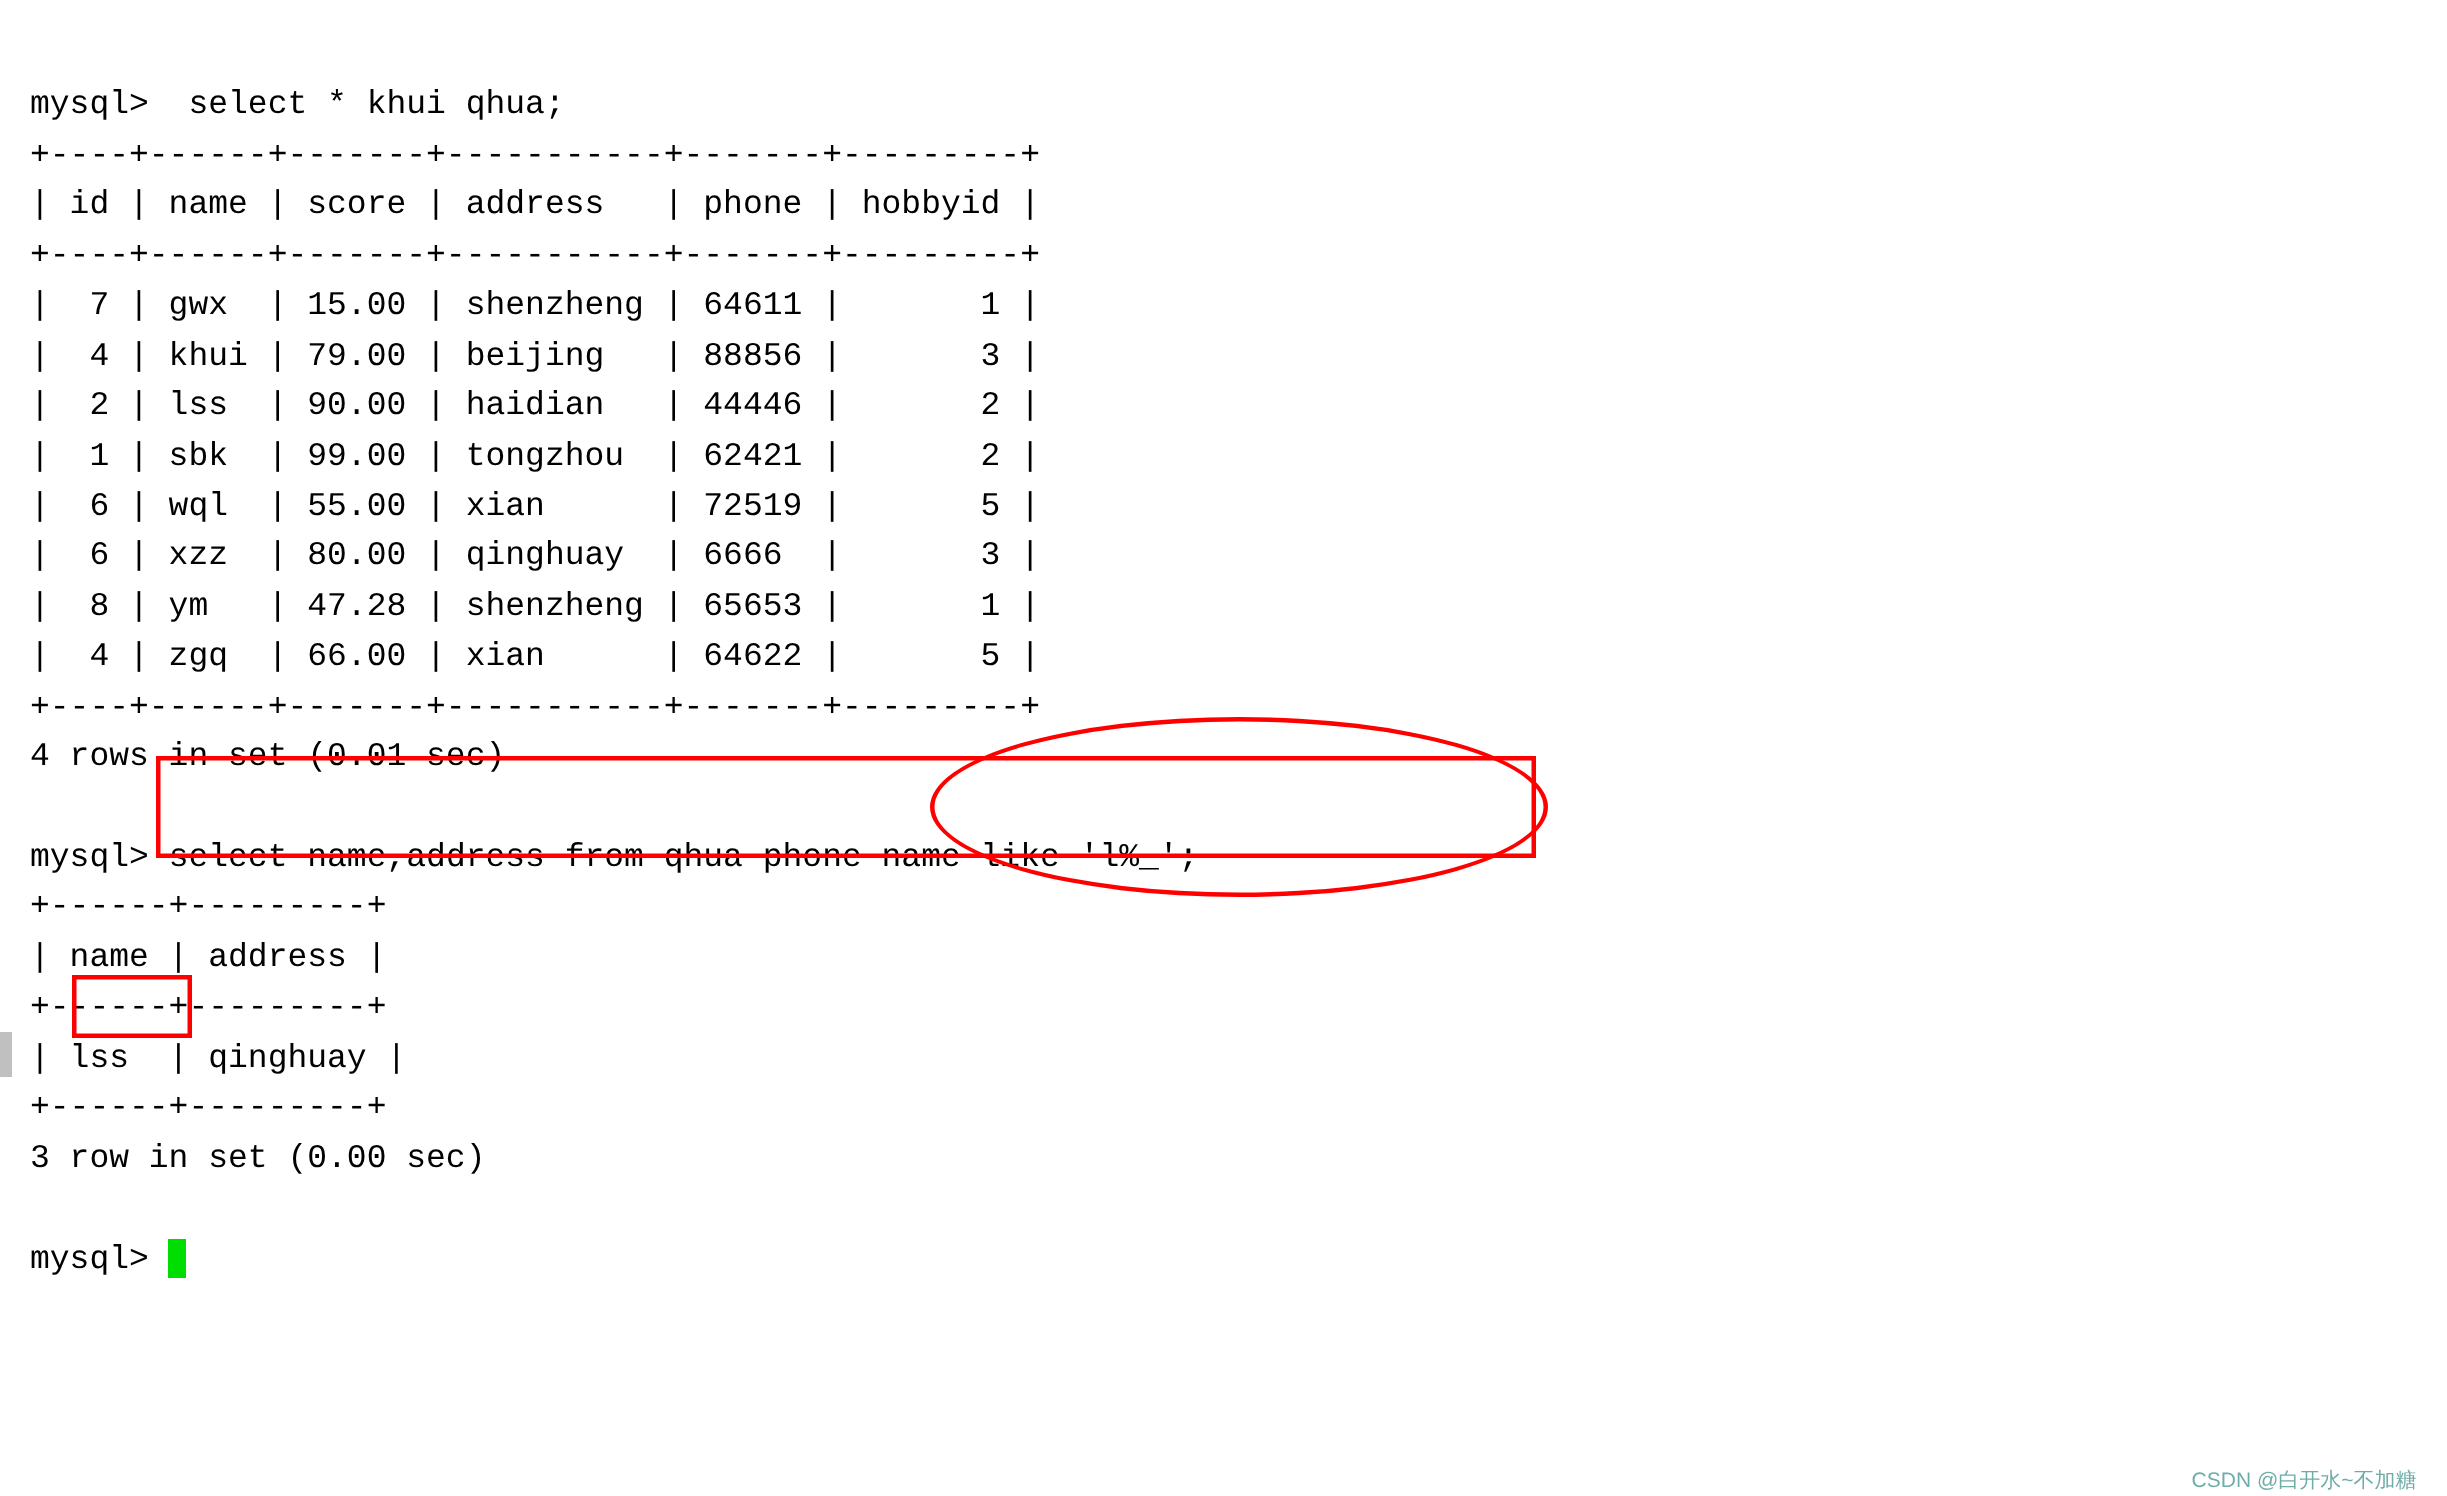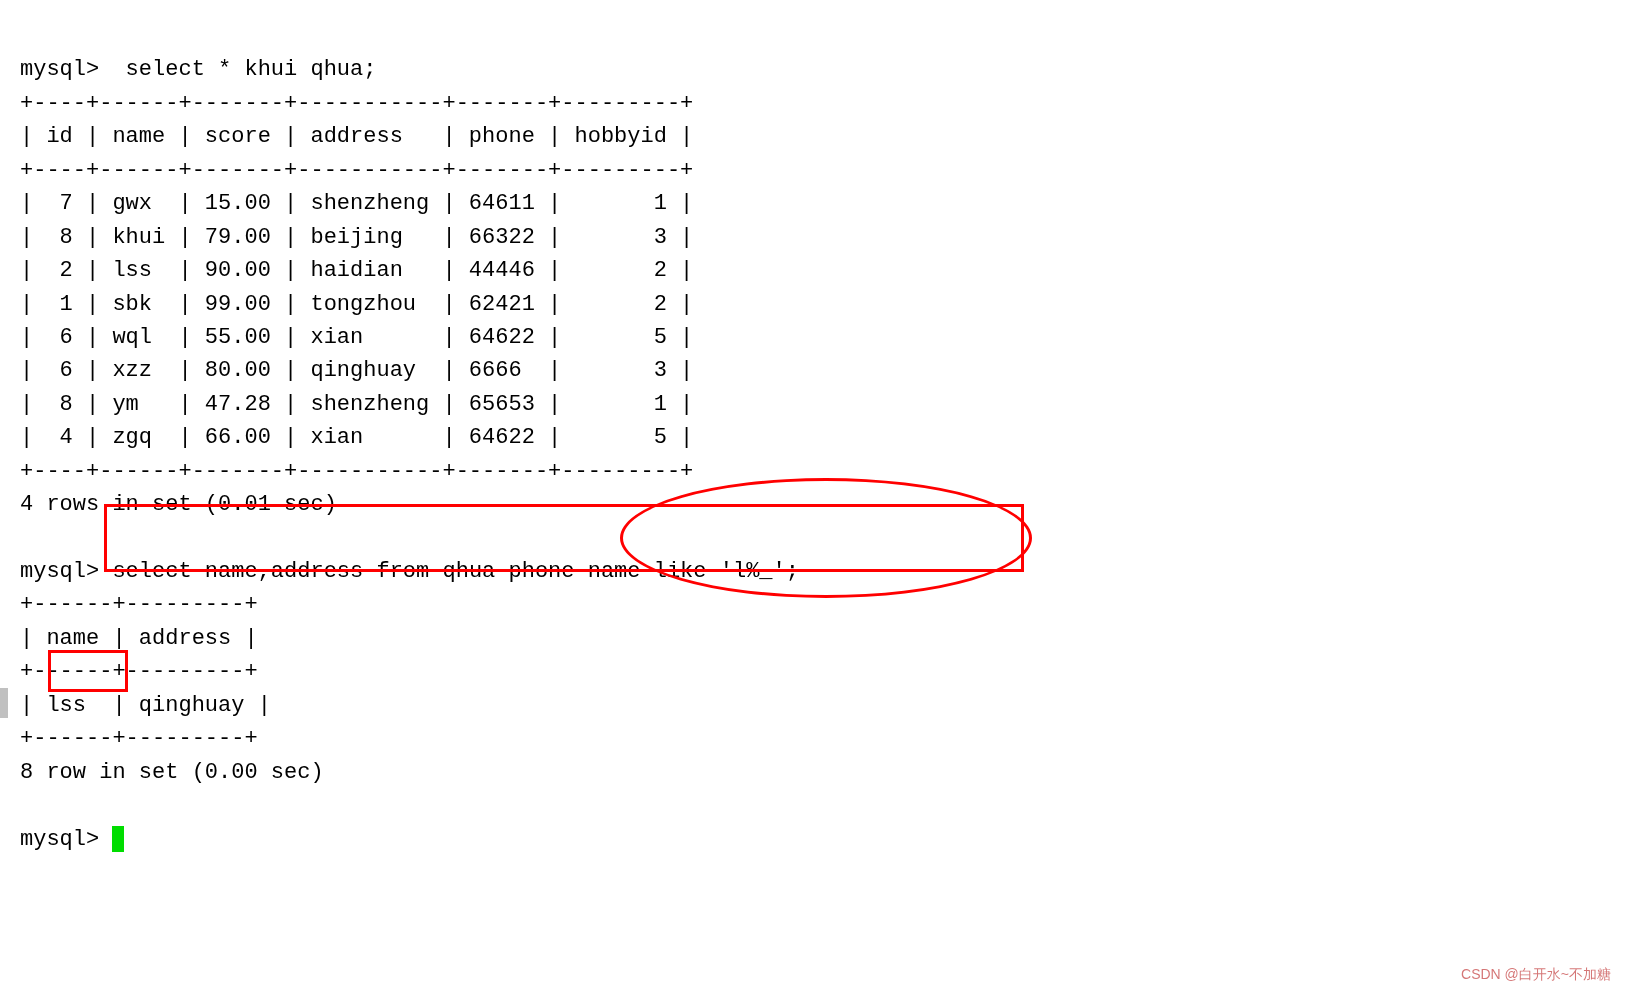--- a/index.html
+++ b/index.html
@@ -24,23 +24,23 @@
     }
     .cursor {
       display: inline-block;
       width: 12px;
       height: 26px;
       background: #00dd00;
       vertical-align: text-bottom;
     }
     .watermark {
       position: absolute;
-      bottom: 12px;
+      bottom: 0;
       right: 20px;
-      color: #b91c1c;
+      color: #0f766e;
       font-family: Arial, sans-serif;
       font-size: 14px;
       opacity: 0.6;
     }
     .annotation-layer {
       position: absolute;
       top: 0;
       left: 0;
       pointer-events: none;
     }
@@ -64,37 +64,37 @@
   </style>
 </head>
 <body>
 
 <div class="terminal">
 <span>mysql&gt; </span><span> select * khui qhua;</span>
 <span>+----+------+-------+-----------+-------+---------+</span>
 <span>| id | name | score | address   | phone | hobbyid |</span>
 <span>+----+------+-------+-----------+-------+---------+</span>
 <span>|  7 | gwx  | 15.00 | shenzheng | 64611 |       1 |</span>
-<span>|  8 | khui | 79.00 | beijing   | 66322 |       3 |</span>
+<span>|  4 | khui | 79.00 | beijing   | 88856 |       3 |</span>
 <span>|  2 | lss  | 90.00 | haidian   | 44446 |       2 |</span>
 <span>|  1 | sbk  | 99.00 | tongzhou  | 62421 |       2 |</span>
-<span>|  6 | wql  | 55.00 | xian      | 64622 |       5 |</span>
+<span>|  6 | wql  | 55.00 | xian      | 72519 |       5 |</span>
 <span>|  6 | xzz  | 80.00 | qinghuay  | 6666  |       3 |</span>
 <span>|  8 | ym   | 47.28 | shenzheng | 65653 |       1 |</span>
 <span>|  4 | zgq  | 66.00 | xian      | 64622 |       5 |</span>
 <span>+----+------+-------+-----------+-------+---------+</span>
 <span>4 rows in set (0.01 sec)</span>
 
 <span>mysql&gt; </span><span>select name,address from qhua phone name like 'l%_';</span>
 <span>+------+---------+</span>
 <span>| name | address |</span>
 <span>+------+---------+</span>
 <span>| lss  | qinghuay |</span>
 <span>+------+---------+</span>
-<span>8 row in set (0.00 sec)</span>
+<span>3 row in set (0.00 sec)</span>
 
 <span>mysql&gt; </span><span class="cursor"></span>
 </div>
 
 <div class="annotation-layer">
   <div class="rect-annotation" style="top:504px;left:104px;width:920px;height:68px;"></div>
   <div class="ellipse-annotation" style="top:478px;left:620px;width:412px;height:120px;"></div>
   <div class="rect-annotation" style="top:650px;left:48px;width:80px;height:42px;"></div>
 </div>
 

